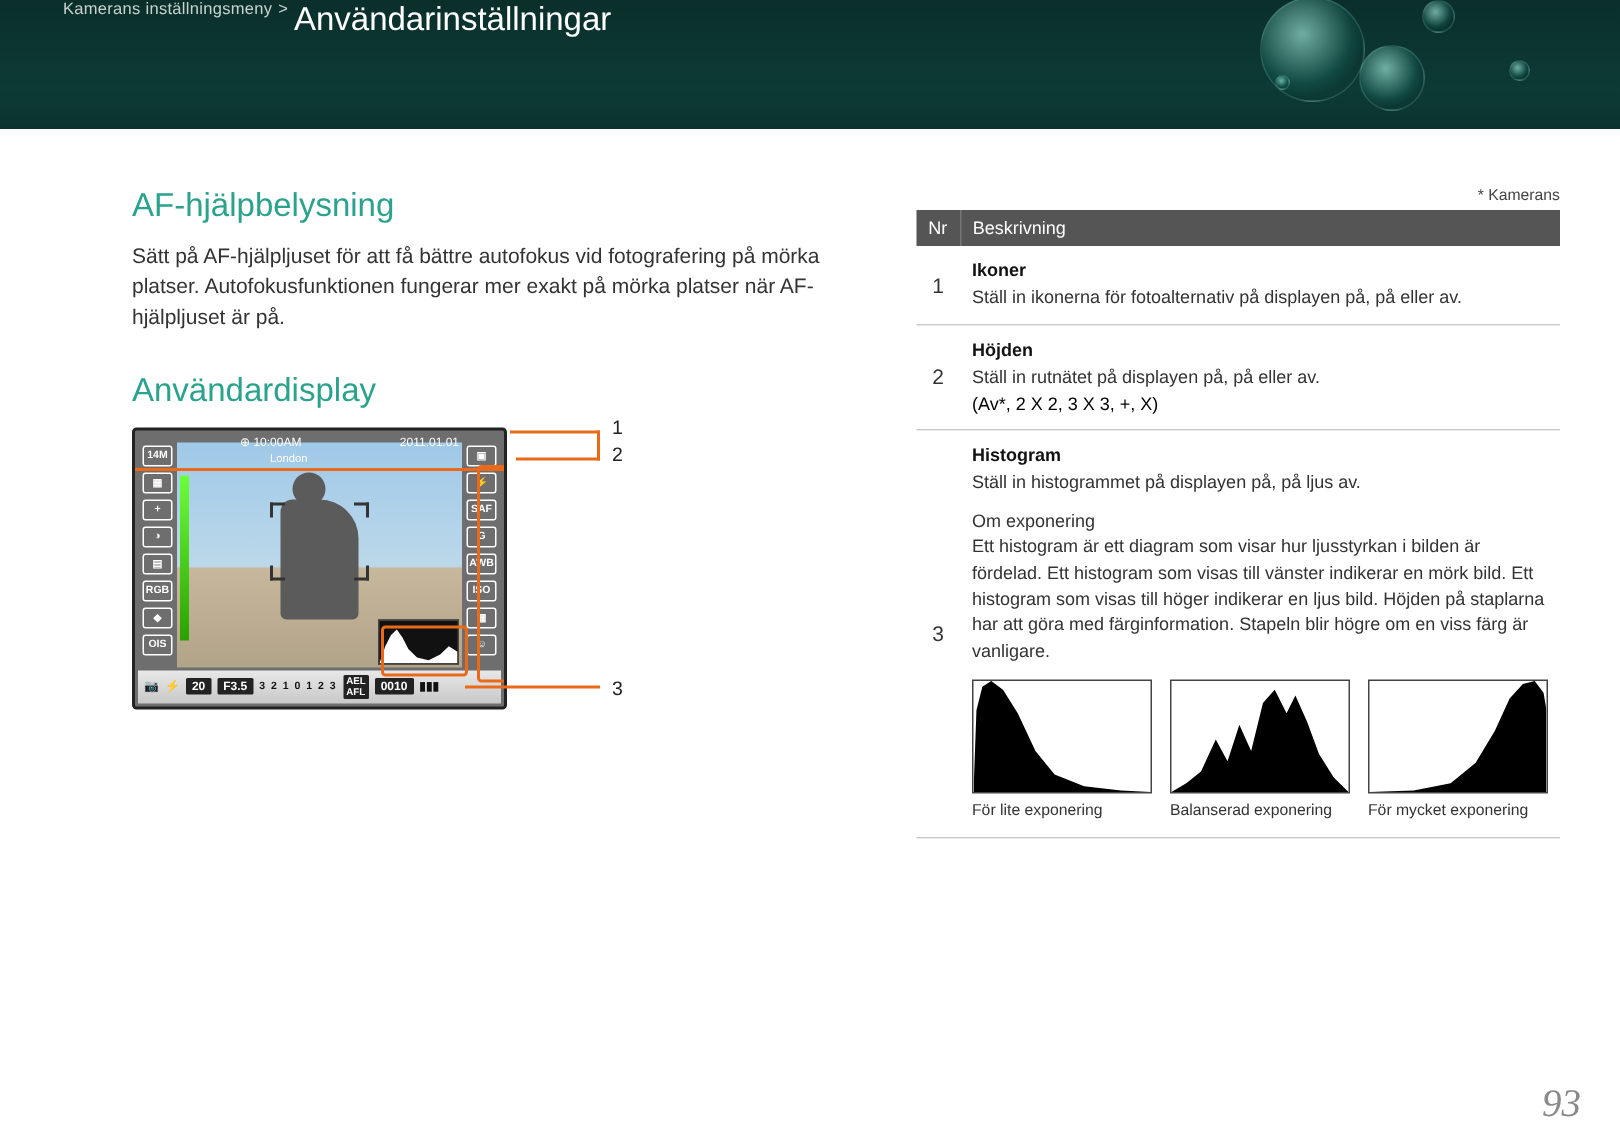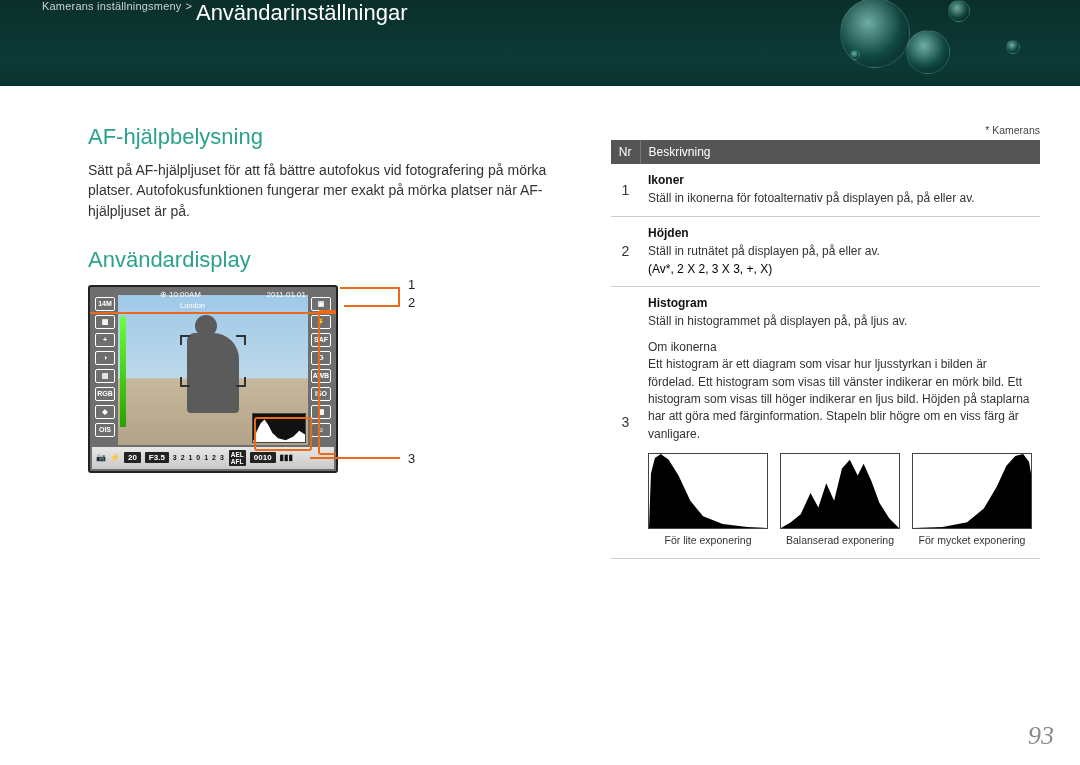--- a/index.html
+++ b/index.html
@@ -88,21 +88,21 @@
   .n3{left:320px;top:166px;}
   .star-note{font-size:10.5px;text-align:right;color:#444;margin-bottom:4px;}
   table.spec{ width:100%; border-collapse: collapse; font-size:12px;}
   table.spec th{ background:#555; color:#fff; font-weight:normal; text-align:left; padding:5px 8px;}
   table.spec th.nr{ width:46px; border-right:1px solid #777; text-align:center;}
   table.spec td{ padding:8px 8px; vertical-align:top; border-bottom:1px solid #ccc; color:#333; line-height:1.45;}
   table.spec td.nr{ text-align:center; vertical-align:middle; font-size:14px;}
   .row-label{ font-weight:bold; color:#111; display:block; margin-bottom:1px;}
   .opts{color:#000000;}
   .histo-row{ display:flex; gap:12px; margin:10px 0 2px 0;}
-  .histo-box{ width:120px; text-align:center;}
+  .histo-box{ width:120px; text-align:left;}
   .histo-frame{ width:120px; height:76px; border:1px solid #444; background:#fff; position:relative; overflow:hidden;}
   .histo-frame svg{width:100%;height:100%;display:block;}
   .histo-cap{ font-size:10.5px; color:#333; margin-top:4px;}
   .page-num{ position:absolute; right:26px; bottom:14px; font-family: Georgia, 'Times New Roman', serif; font-style: italic; font-size:26px; color:#8a8a8a;}
 </style>
 </head>
 <body>
 
 <div class="header-band">
   <div class="header-bubbles">
@@ -215,21 +215,21 @@
           <span>Ställ in rutnätet på displayen på, på eller av.</span><br>
           <span class="opts">(Av*, 2 X 2, 3 X 3, +, X)</span>
         </td>
       </tr>
       <tr>
         <td class="nr">3</td>
         <td>
           <span class="row-label">Histogram</span>
           <span>Ställ in histogrammet på displayen på, på ljus av.</span>
           <div style="height:8px"></div>
-          <span>Om ikonerna</span><br>
+          <span>Om exponering</span><br>
           <span>Ett histogram är ett diagram som visar hur ljusstyrkan i bilden är fördelad. Ett histogram som visas till vänster indikerar en mörk bild. Ett histogram som visas till höger indikerar en ljus bild. Höjden på staplarna har att göra med färginformation. Stapeln blir högre om en viss färg är vanligare.</span>
           <div class="histo-row">
             <div class="histo-box">
               <div class="histo-frame">
                 <svg viewBox="0 0 120 76" preserveAspectRatio="none">
                       <polygon fill="#000" points="0,76 2,20 6,4 12,0 20,6 30,22 42,48 55,64 75,72 100,75 120,76"></polygon>
                     </svg>
               </div>
               <div class="histo-cap">För lite exponering</div>
             </div>

